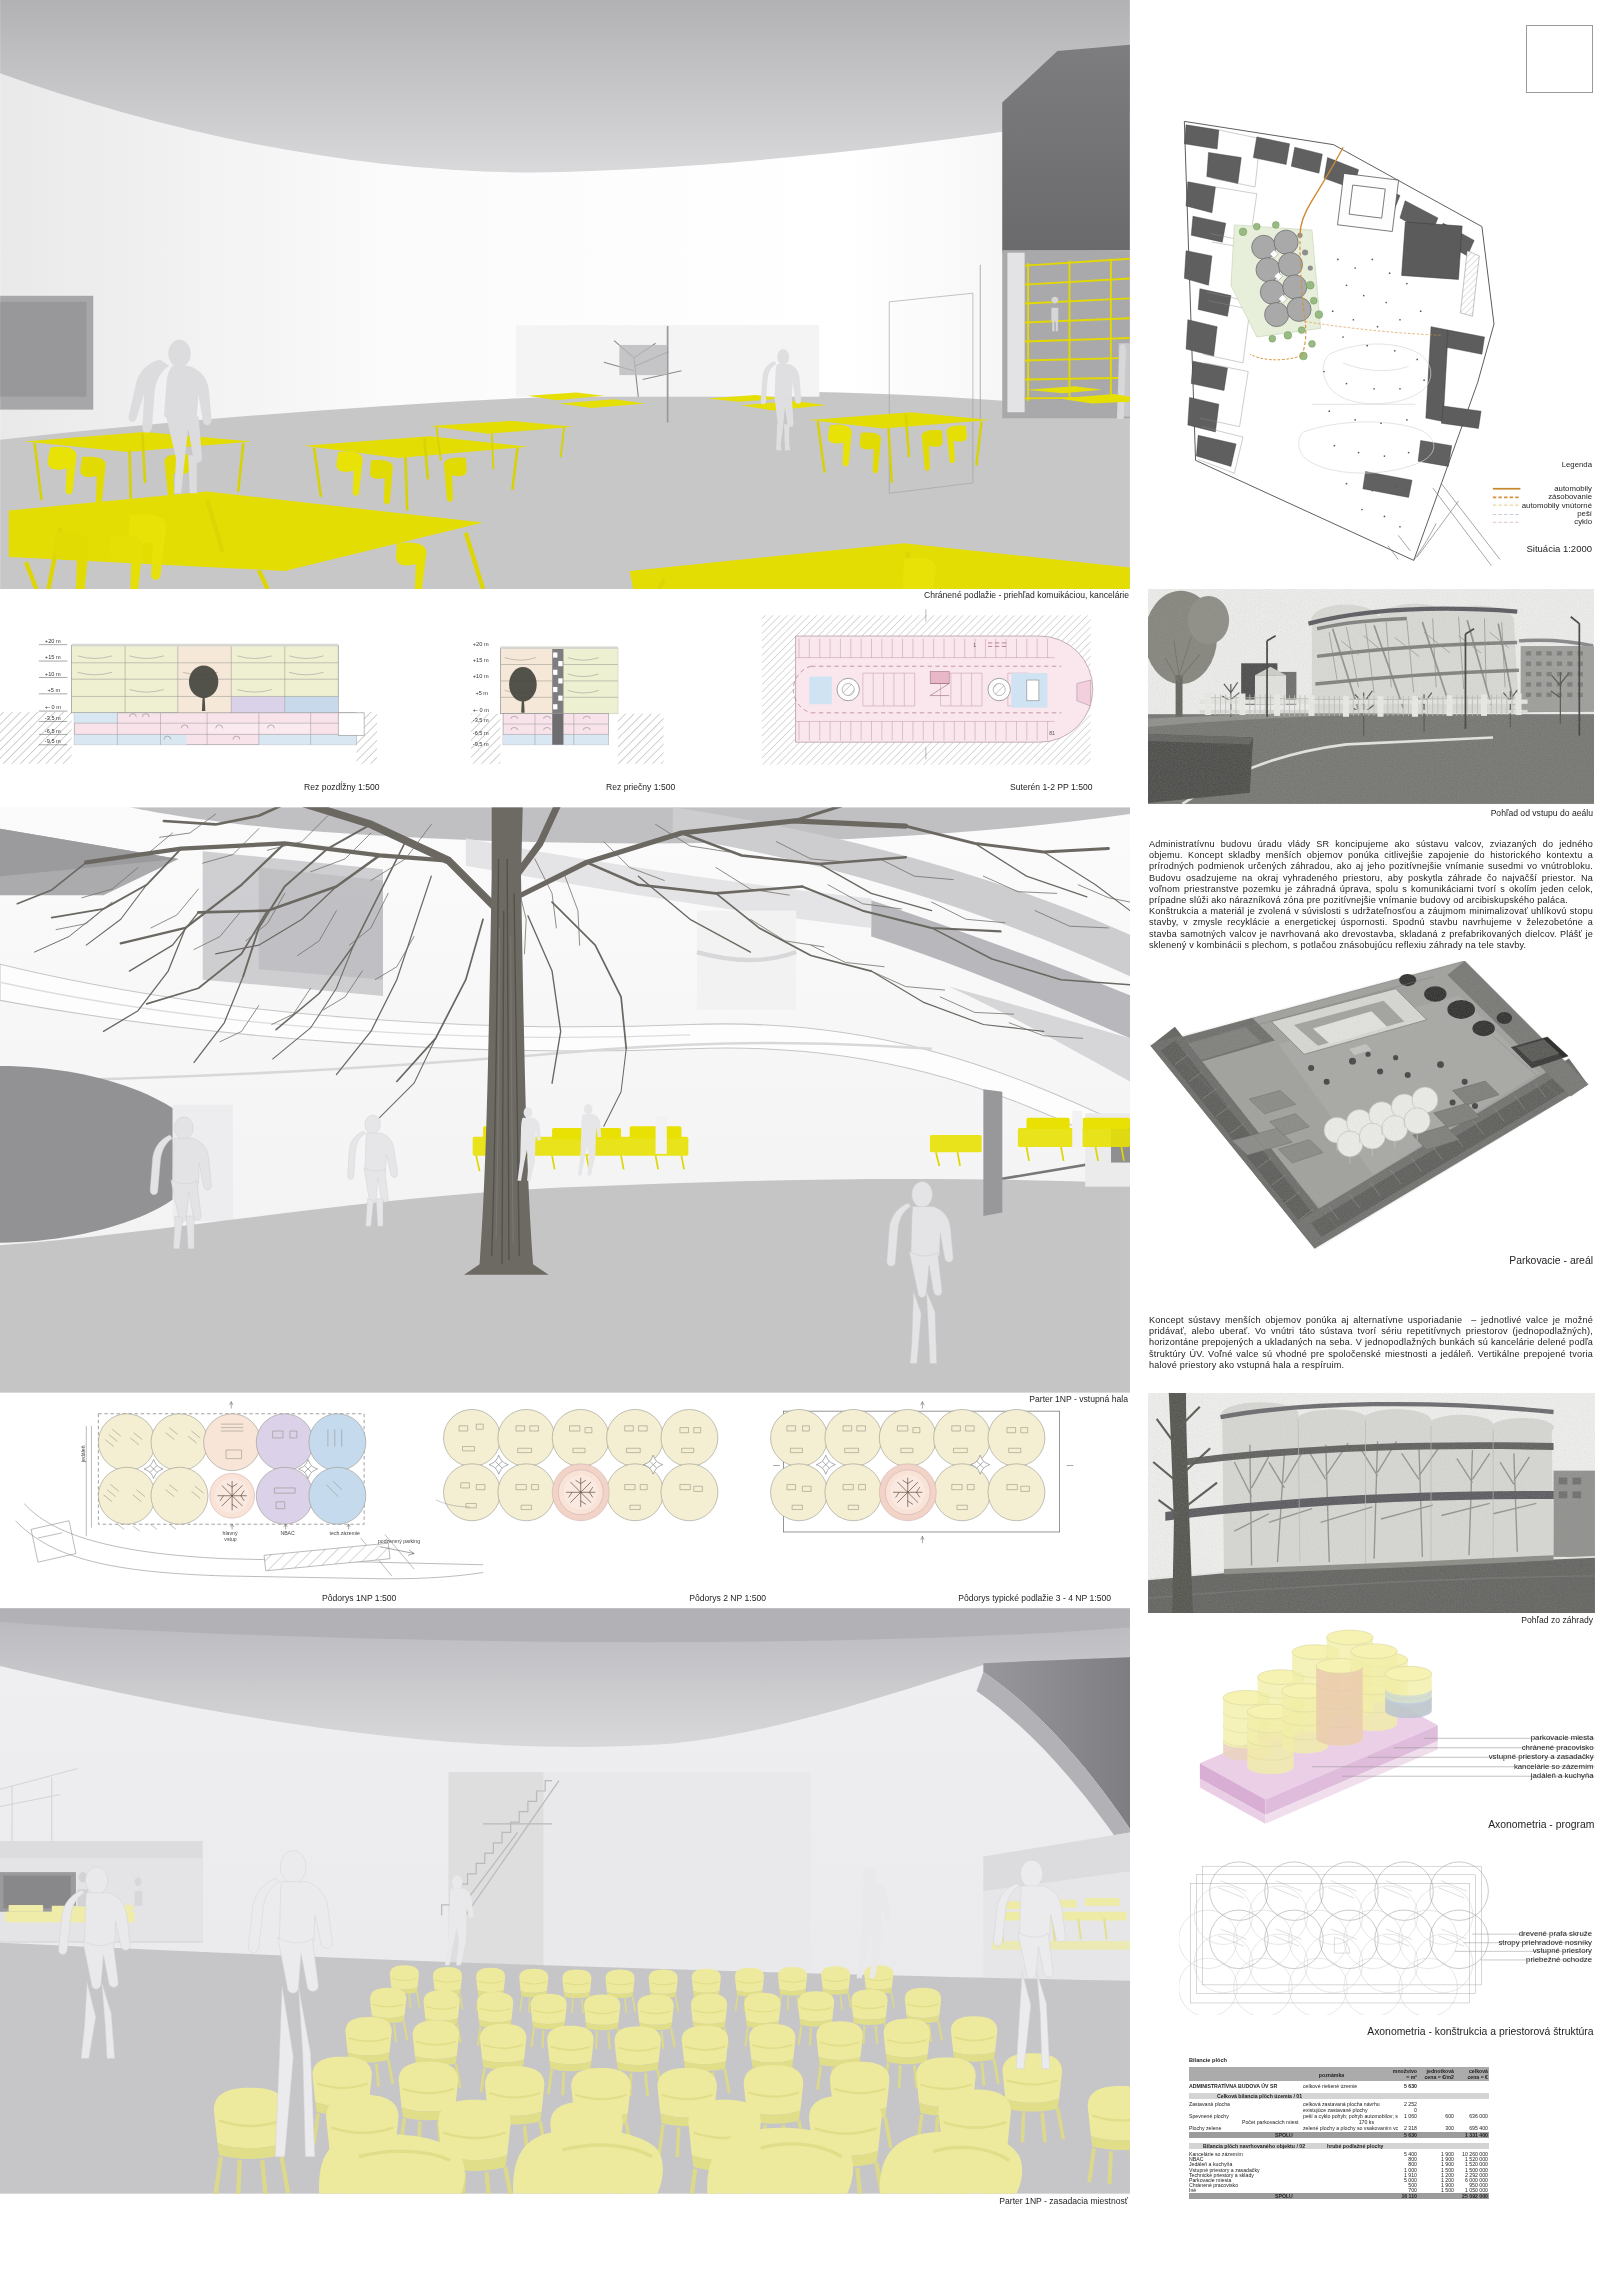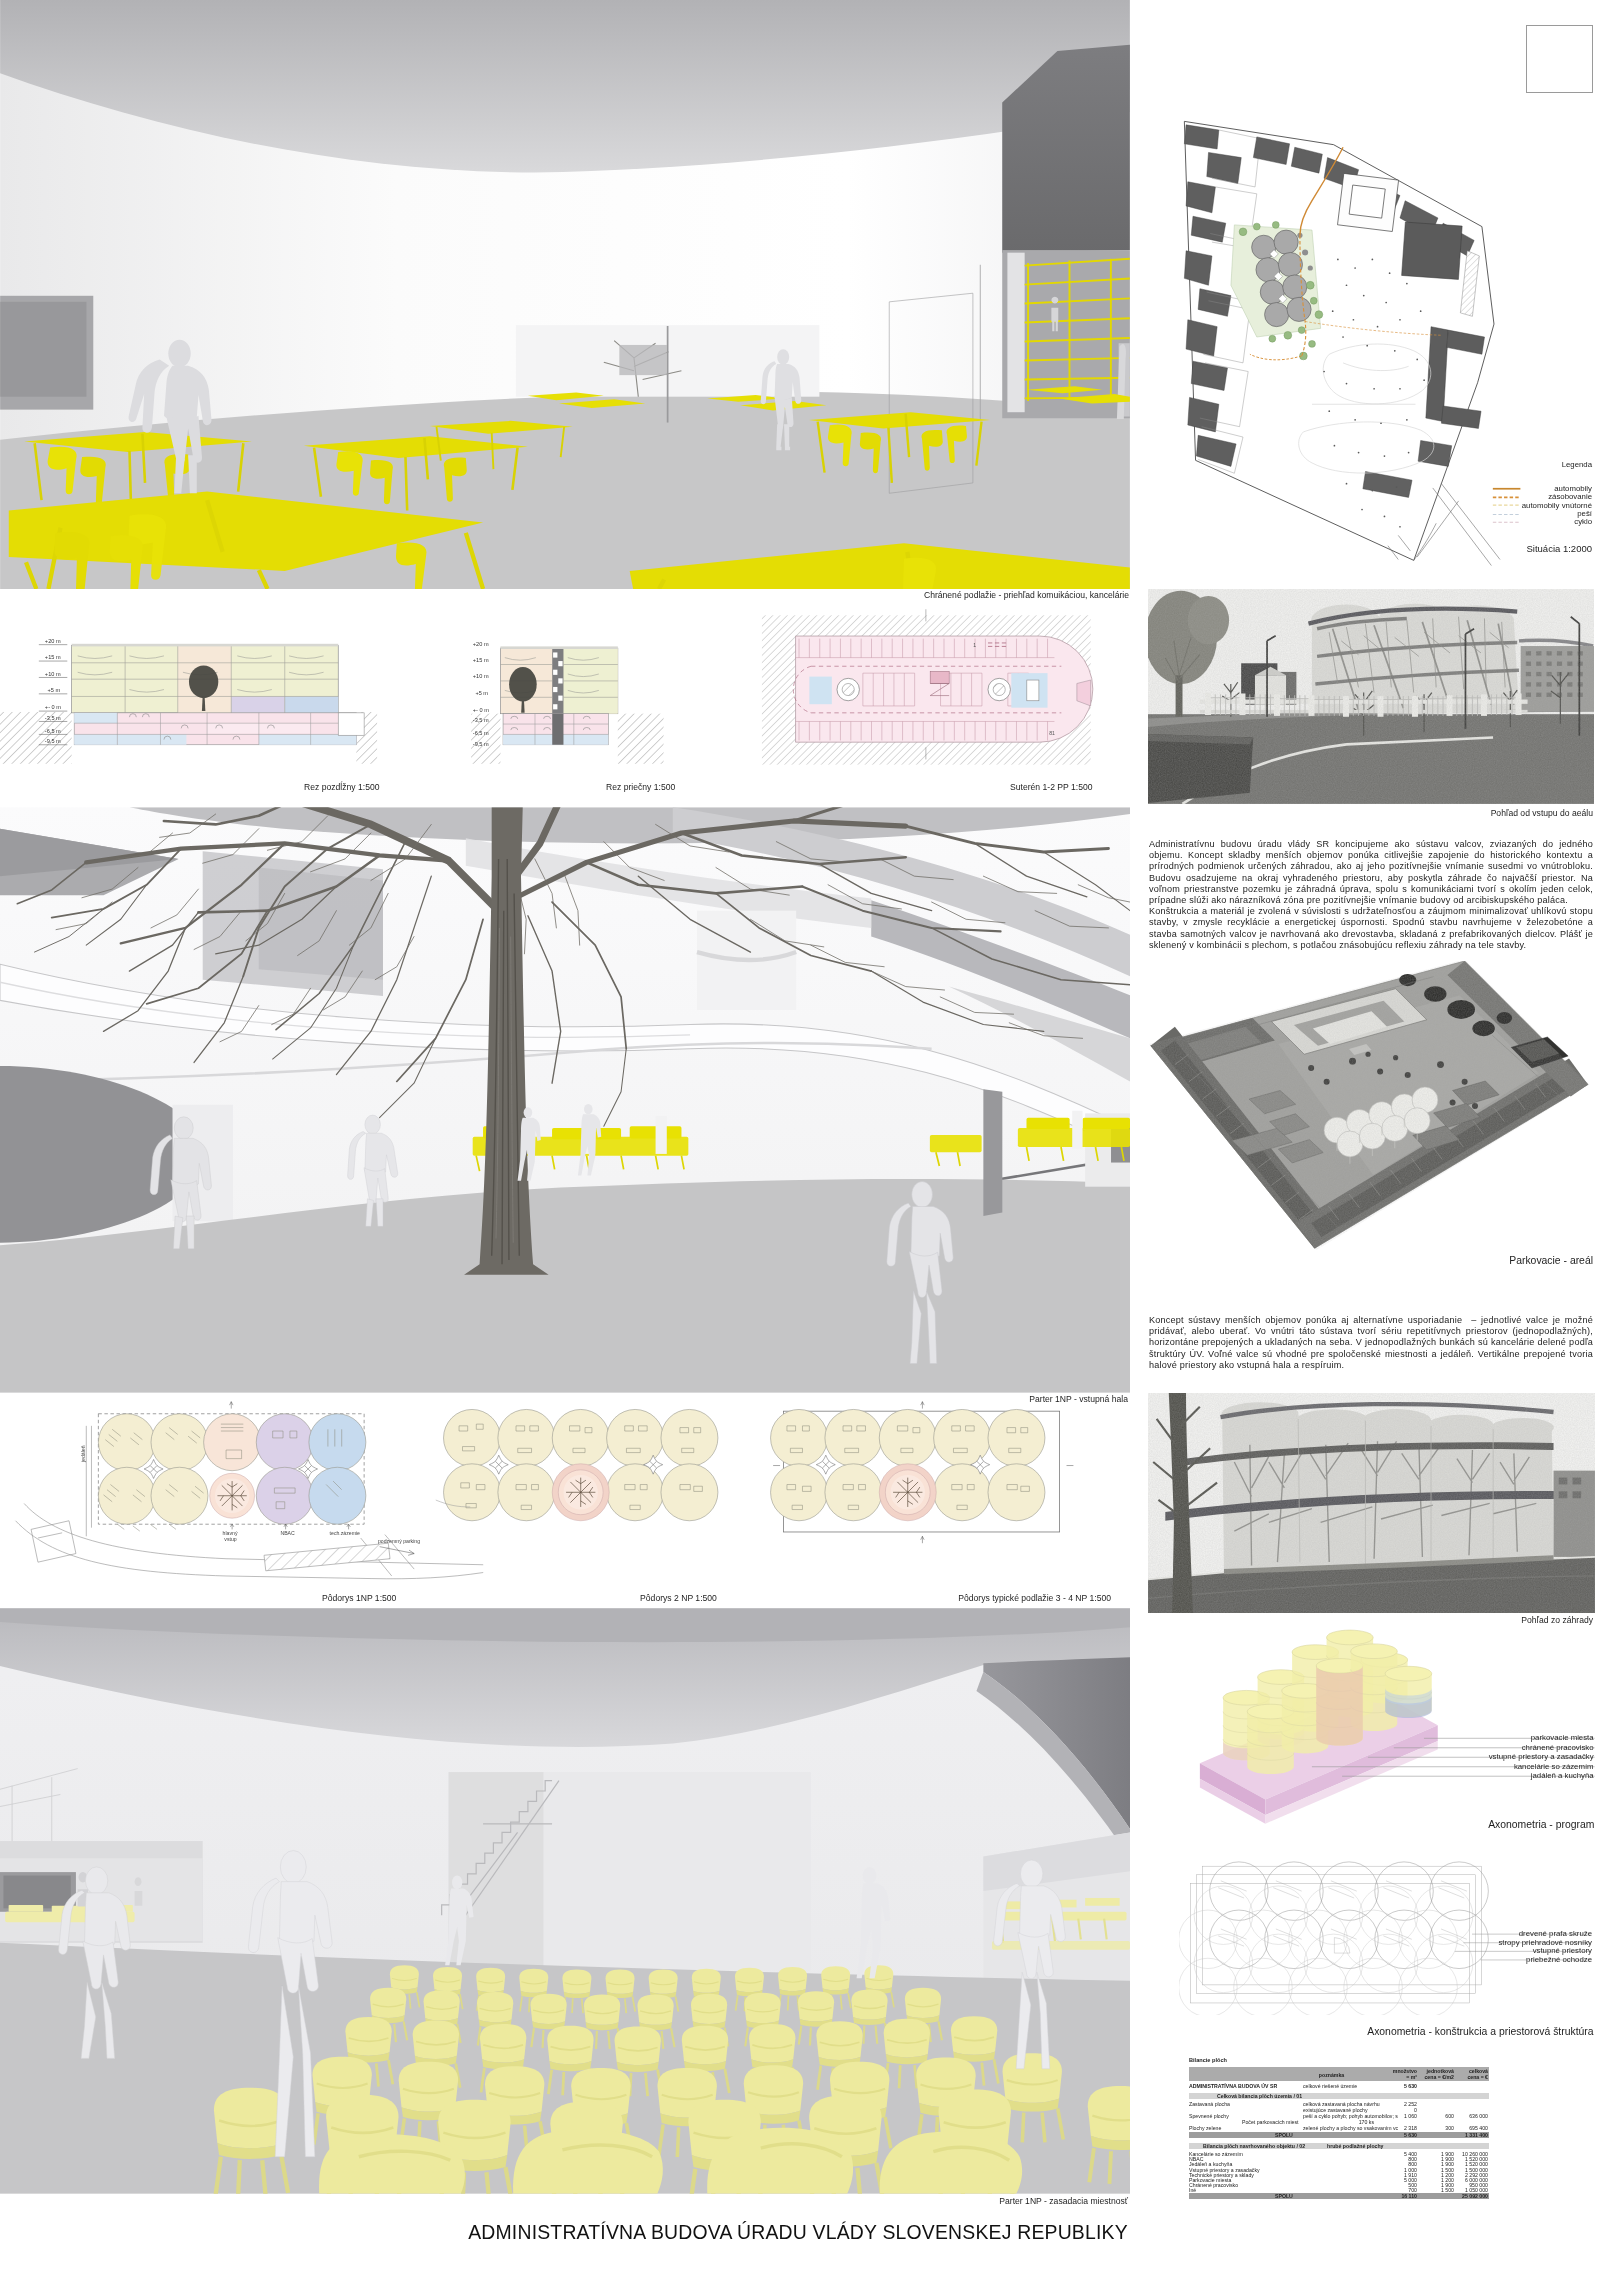--- a/index.html
+++ b/index.html
@@ -577,21 +577,21 @@
 <path d="M1103,32 h10 v6 h-10 z m16,0 h10 v6 h-10 z M1105,58 h16 v5 h-16 z M1103,100 h12 v6 h-12 z m18,0 h8 v6 h-8 z M1109,124 h12 v5 h-12 z"></path>
 <path d="M1167,34 h10 v6 h-10 z m16,0 h8 v6 h-8 z M1169,58 h14 v5 h-14 z M1167,100 h12 v6 h-12 z m16,2 h10 v6 h-10 z"></path>
 </g>
 <g stroke="#555" stroke-width="0.6" fill="none">
 <path d="M1069,4 l0,8 m0,-8 l-2,4 m2,-4 l2,4 M1069,160 l0,8 m0,-8 l-2,4 m2,-4 l2,4 M896,78 l8,0 M1236,78 l8,0"></path>
 </g>
 </svg>
 
 <div class="cap" style="left:322px;top:1593px;width:104px;text-align:left;">Pôdorys 1NP 1:500</div>
 
-<div class="cap" style="left:618px;top:1593px;width:121px;text-align:center;">Pôdorys 2 NP 1:500</div>
+<div class="cap" style="left:645px;top:1593px;width:121px;text-align:right;">Pôdorys 2 NP 1:500</div>
 
 <div class="cap" style="left:887px;top:1593px;width:224px;text-align:right;">Pôdorys typické podlažie 3 - 4 NP 1:500</div>
 
 <svg class="abs" style="left:0;top:1608px;" width="1130" height="586" viewBox="0 0 1310 679">
 <defs>
 <linearGradient id="bceil" x1="0" y1="0" x2="0" y2="1">
 <stop offset="0" stop-color="#b9b9bd"></stop>
           <stop offset="1" stop-color="#d8d8db"></stop>
 </linearGradient>
 <linearGradient id="bwedge" x1="0" y1="0" x2="1" y2="0">
@@ -1384,15 +1384,14 @@
 <div style="position:absolute;left:0;top:130px;">Iné</div>
       <div style="position:absolute;left:181px;top:130px;width:47px;text-align:right;">700</div>
       <div style="position:absolute;left:226px;top:130px;width:39px;text-align:right;">1 500</div>
       <div style="position:absolute;left:259px;top:130px;width:40px;text-align:right;">1 050 000</div>
 <div style="position:absolute;left:0;top:136px;width:300px;height:6px;background:#9c9c9c;"></div>
 <div style="position:absolute;left:86px;top:136px;font-weight:bold;">SPOLU</div>
 <div style="position:absolute;left:181px;top:136px;width:47px;text-align:right;font-weight:bold;">16 110</div>
 <div style="position:absolute;left:259px;top:136px;width:40px;text-align:right;font-weight:bold;">25 092 000</div>
 </div>
 
-<div class="abs" style="left:0;top:2221px;width:1596px;text-align:center;font-size:19.4px;color:#111;letter-spacing:0.2px;">ADMINISTRATÍVNA BUDOVA ÚRADU VLÁDY SLOVENSKEJ REPUBLIKY</div>
 </div>
 
 
 </body></html>

